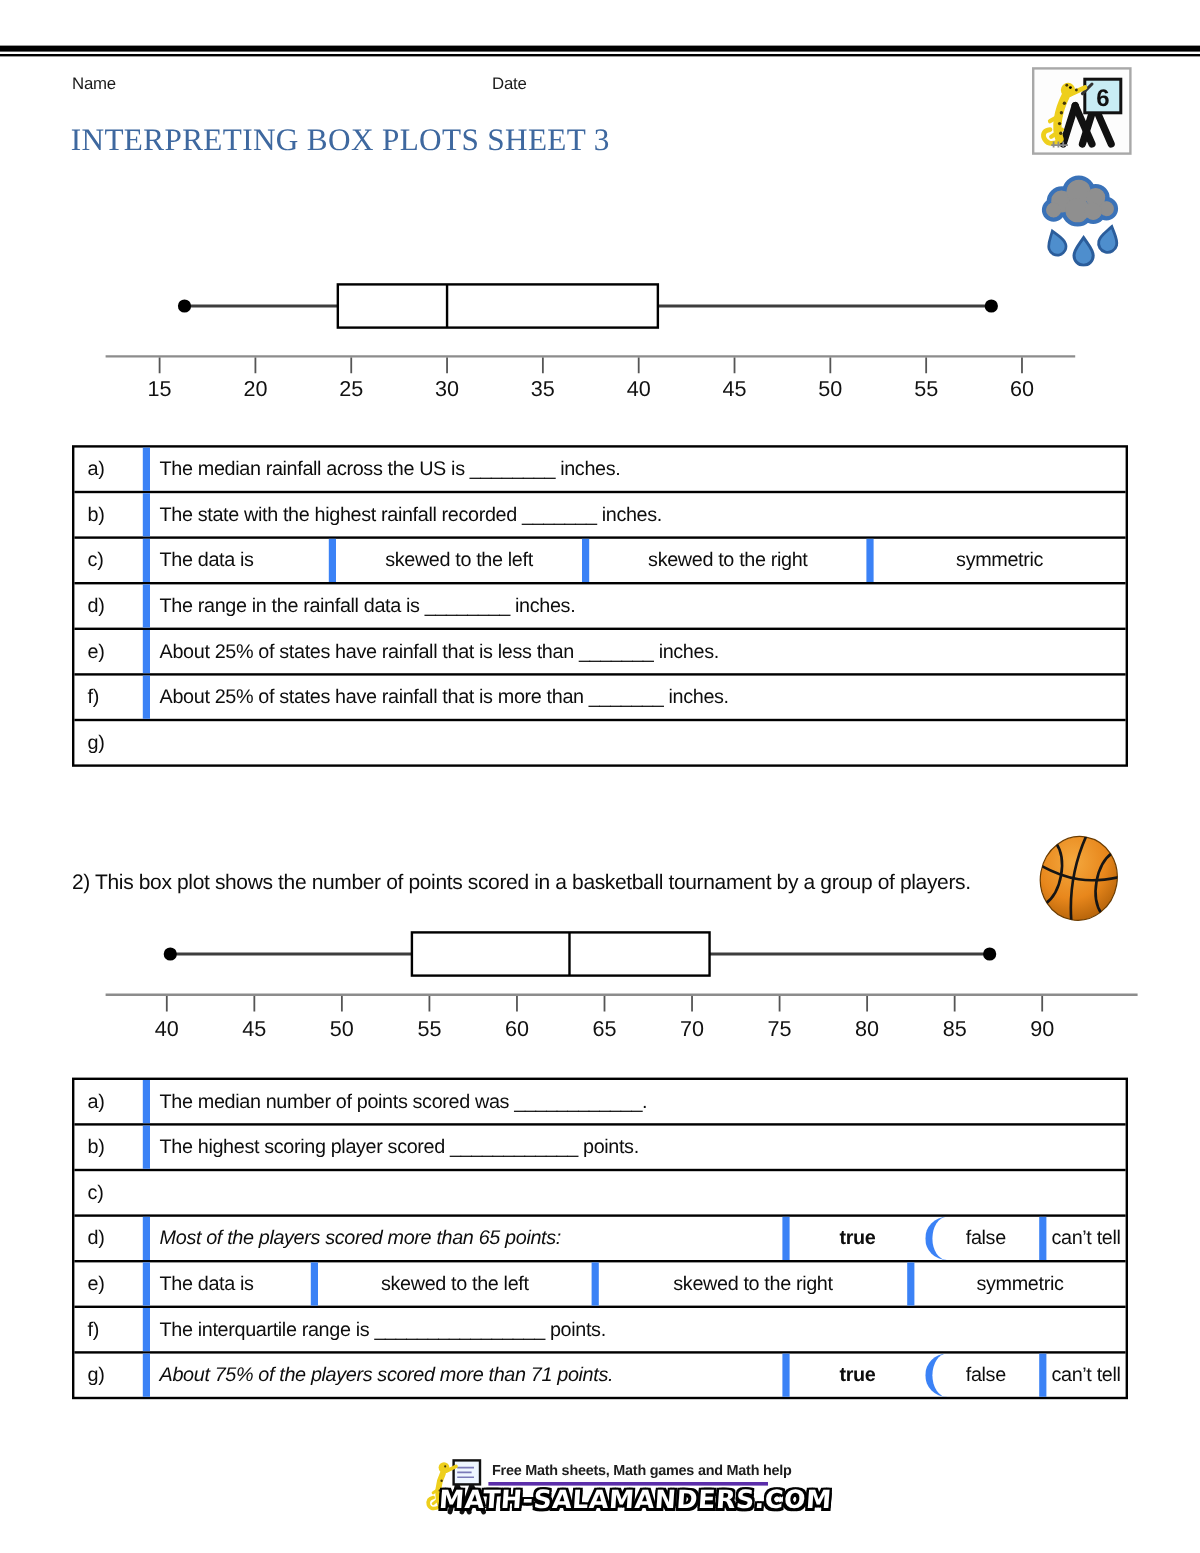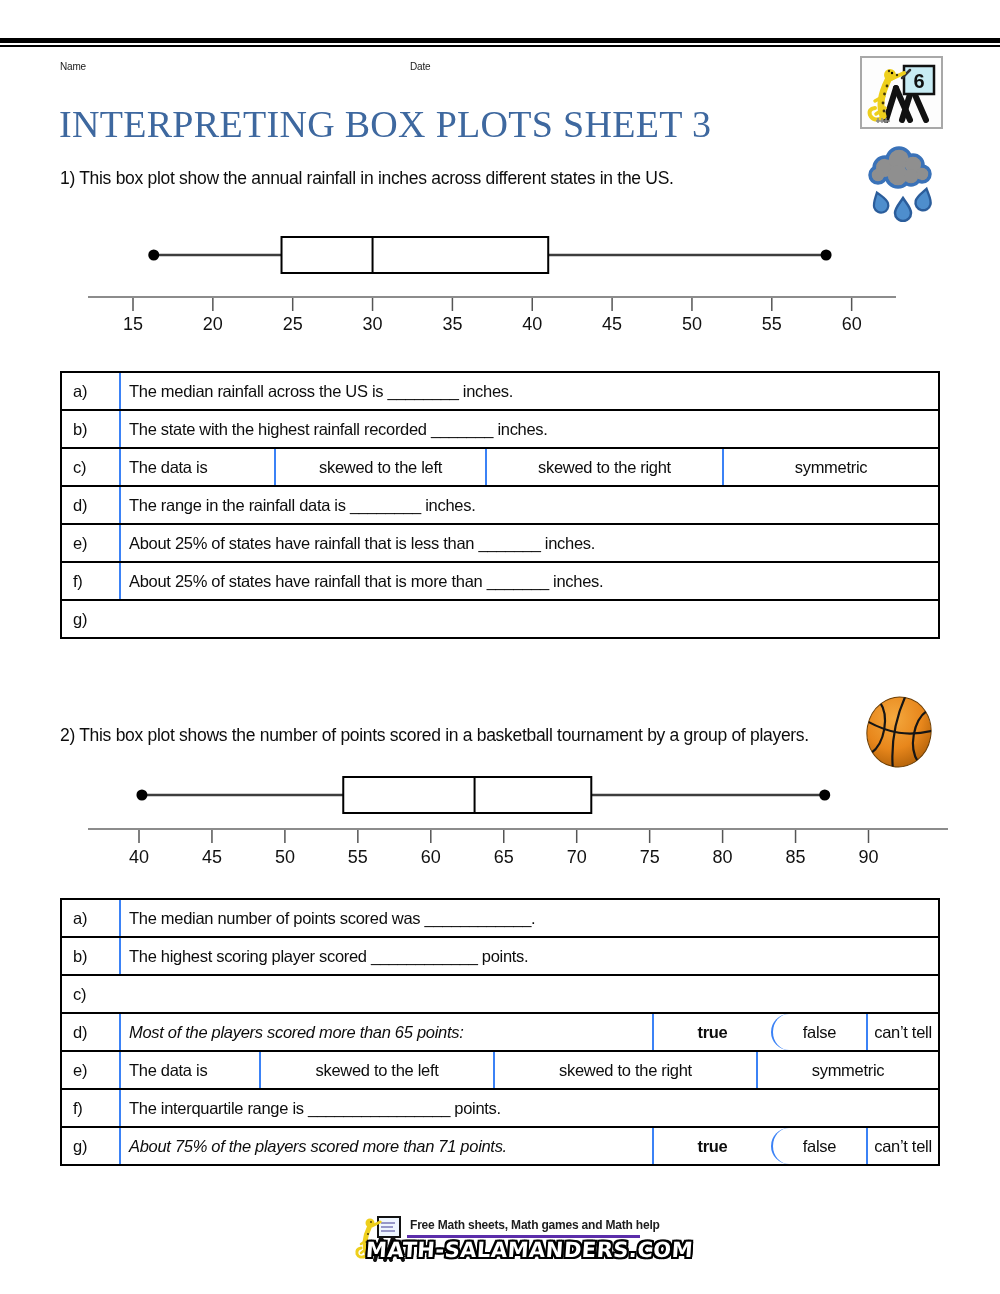--- a/index.html
+++ b/index.html
@@ -5,31 +5,31 @@
   html,body{margin:0;padding:0;background:#fff;}
   .page{
     position:relative; width:1000px; height:1294px; background:#ffffff;
     font-family:"Liberation Sans","DejaVu Sans",sans-serif; color:#111;
     overflow:hidden;
   }
   .topbar{
     position:absolute; left:0; top:38px; width:1000px; height:9px;
     border-top:5px solid #000; border-bottom:2px solid #000; box-sizing:border-box;
   }
-  .field-label{position:absolute; top:61px; font-size:10px; color:#1a1a1a; letter-spacing:-0.2px;}
+  .field-label{position:absolute; top:61px; font-size:14px; color:#1a1a1a; letter-spacing:-0.2px;}
   .name-label{left:60px;}
   .date-label{left:410px;}
   .logo-box{
     position:absolute; left:860px; top:56px; width:83px; height:73px;
     border:2px solid #a8a8a8; box-sizing:border-box; background:#fdfdfd;
   }
   .page-title{
     position:absolute; left:59px; top:102px; width:700px;
     font-family:"Liberation Serif","DejaVu Serif",serif;
-    font-size:38px; color:#3e689f; letter-spacing:0.3px; white-space:nowrap;
+    font-size:26px; color:#3e689f; letter-spacing:0.3px; white-space:nowrap;
   }
   .prompt{
     position:absolute; left:60px; font-size:17.5px; letter-spacing:-0.3px;
     color:#0d0d0d; line-height:31px;
   }
   .q1-prompt{top:163px; width:810px;}
   .q2-prompt{top:720px; width:812px;}
   .cloud-icon{position:absolute; left:866px; top:144px;}
   .basketball-icon{position:absolute; left:862px; top:695px;}
   .boxplot{position:absolute; left:60px;}
@@ -40,21 +40,21 @@
     position:absolute; left:60px; width:880px; box-sizing:border-box;
     border:2px solid #000;
   }
   .t1{top:371px;}
   .t2{top:898px;}
   .wrow{display:flex; height:36px; align-items:stretch; border-top:2px solid #000;}
   .wrow:first-child{border-top:none;}
   .cell{
     display:flex; align-items:center; box-sizing:border-box;
     font-size:16.5px; letter-spacing:-0.3px; color:#0d0d0d;
-    border-left:2px solid #3b82f6; padding:0 6px 0 8px; white-space:nowrap; overflow:hidden;
+    border-left:6px solid #3b82f6; padding:0 6px 0 8px; white-space:nowrap; overflow:hidden;
   }
   .cell:first-child{border-left:none;}
   .cell.label{width:57px; flex:none; padding-left:11px;}
   .cell.grow{flex:1;}
   .cell.center{justify-content:center; padding:14px 2px;}
   
   .t1c-0{width:155px; flex:none;}
   .t1c-1{width:211px; flex:none;}
   .t1c-2{width:237px; flex:none;}
   .t2d-0{width:533px; flex:none;font-style:italic;}
@@ -118,21 +118,20 @@
           <circle cx="27" cy="13" r="1.2"></circle>
             <circle cx="35" cy="17" r="1.2"></circle>
         </g>
         <path d="M14,63 h14 M16,60 v5 M20,60 v5 M24,60 v5" stroke="#8a8a8a" stroke-width="1.5"></path>
       </g>
     </svg>
   </div>
 
   <div class="page-title">INTERPRETING BOX PLOTS SHEET 3</div>
 
-  <div class="prompt q1-prompt">1) This box plot show the annual rainfall in inches across different states in the US.</div>
 
   <svg class="cloud-icon" width="72" height="78" viewBox="0 0 72 78">
     <g stroke="#3a72b8" stroke-width="3.5" fill="#8f8f8f">
       <circle cx="19" cy="24" r="11"></circle>
         <circle cx="33" cy="16" r="12"></circle>
         <circle cx="47" cy="21" r="10"></circle>
       <circle cx="56" cy="30" r="8"></circle>
         <circle cx="12" cy="31" r="8"></circle>
         <circle cx="32" cy="31" r="12"></circle>
         <circle cx="45" cy="32" r="9"></circle>

